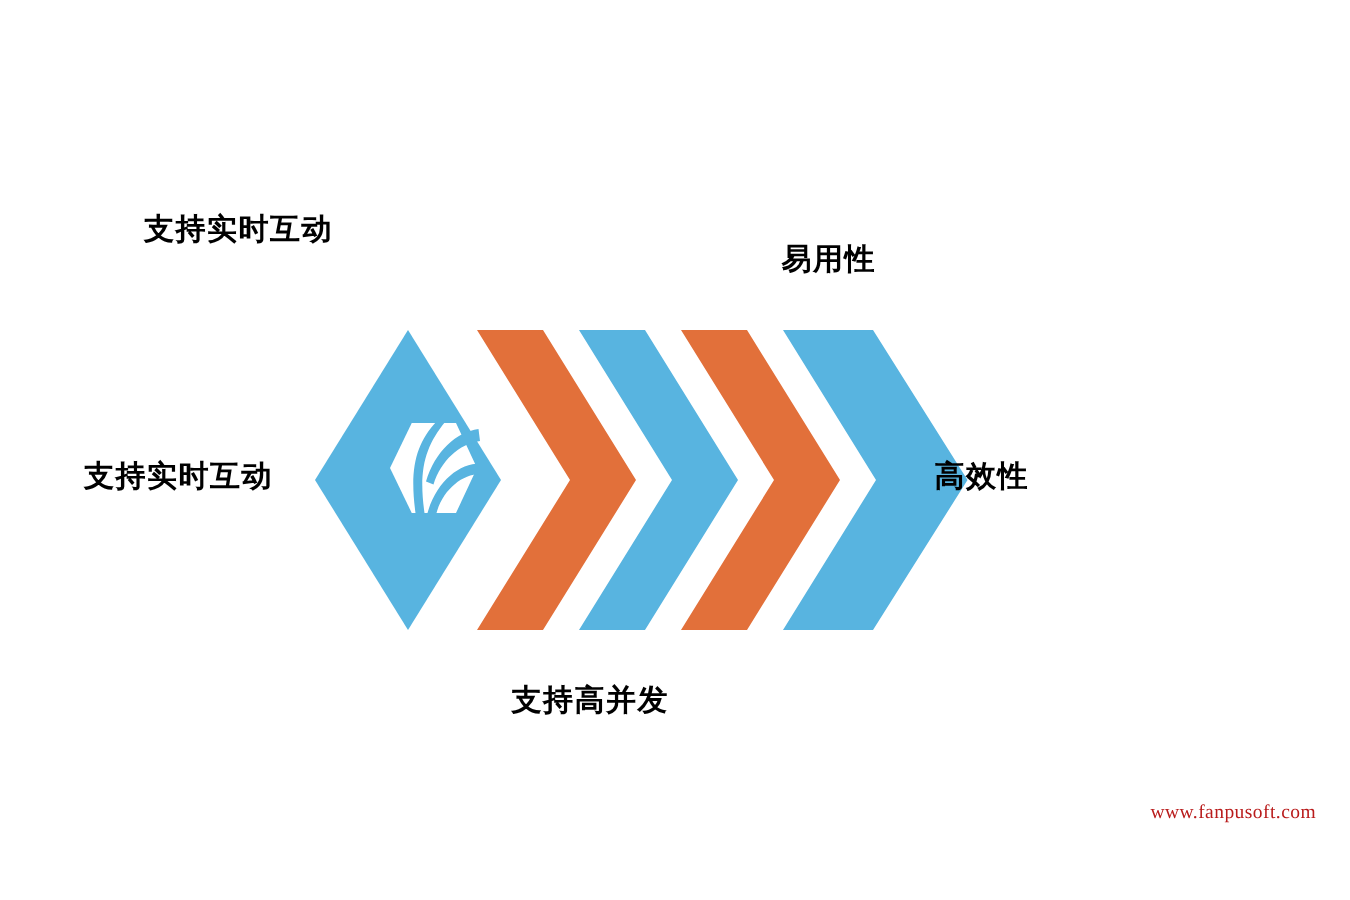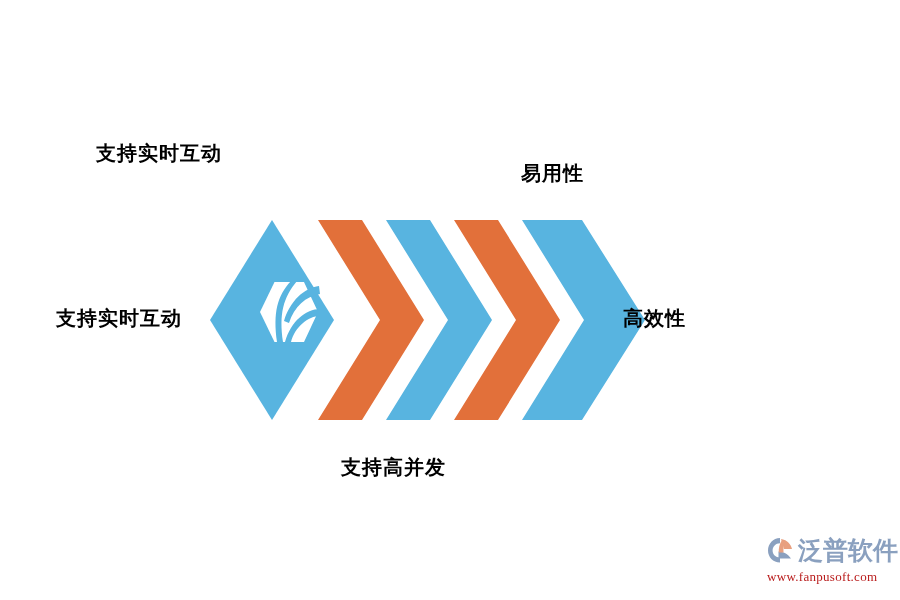--- a/index.html
+++ b/index.html
@@ -127,25 +127,16 @@
 
   <div class="label label-left-mid" style="color: rgb(0, 0, 0);">支持实时互动</div>
 
   <div class="label label-top-right" style="color: rgb(0, 0, 0); text-align: right;">易用性</div>
 
   <div class="label label-right-mid" style="color: rgb(0, 0, 0);">高效性</div>
 
   <div class="label label-bottom" style="color: rgb(0, 0, 0);">支持高并发</div>
 
   <div id="watermark">
-    <div class="wm-row">
-      <svg class="wm-mark" viewBox="0 0 30 30">
-        <path d="M14,3 C7,3 2,9 2,15.5 C2,22 7,27.5 14,27.5 L14,22.5 C9.6,22.5 6.6,19.4 6.6,15.5 C6.6,11.6 9.6,8.2 14,8.2 Z" fill="#8aa0bf"></path>
-        <path d="M15,4 C21,5 25,9 26,14 L18,14 C17,10 16,7 15,4 Z" fill="#e8a080"></path>
-        <path d="M12.5,16.5 C17,16.5 22,19 25,23.5 L12.5,23.5 Z" fill="#8aa0bf"></path>
-        <path d="M16,5 C13.5,9 12.5,13 12.8,17.5 L17.5,17.5 C17.2,13.2 17.8,9 19.5,5.6 Z" fill="#e8a080"></path>
-      </svg>
-      <div class="wm-name" style="color: rgb(138, 160, 191);">泛普软件</div>
-    </div>
     <div class="wm-url" style="color: #b91c1c;">www.fanpusoft.com</div>
   </div>
 
 </div>
 
 </body></html>

